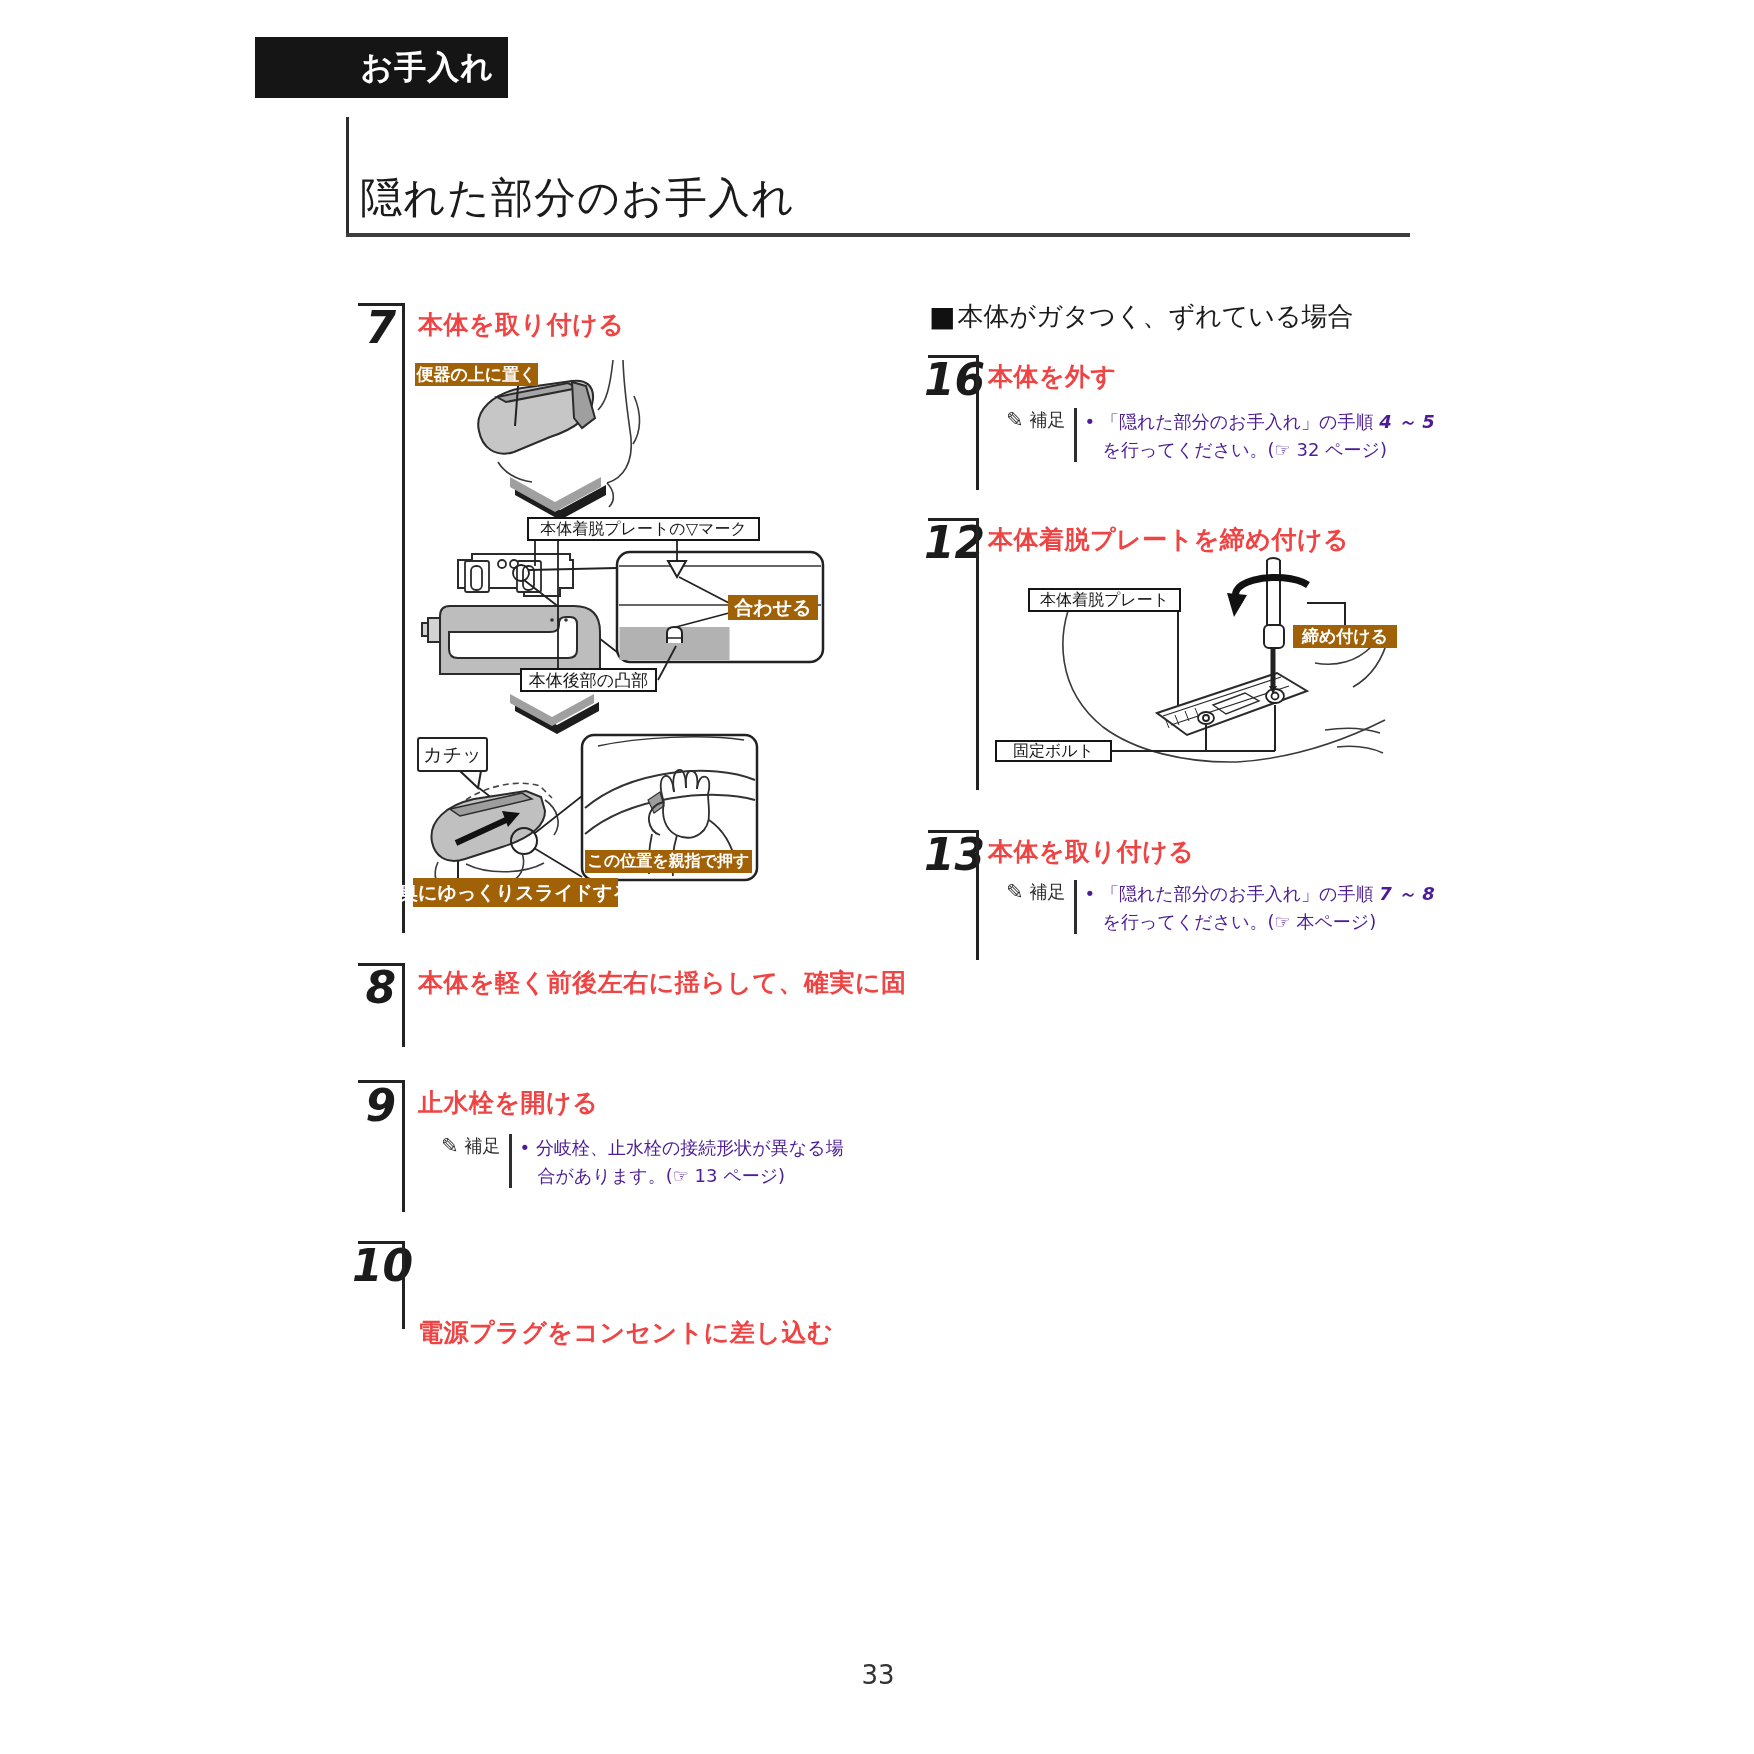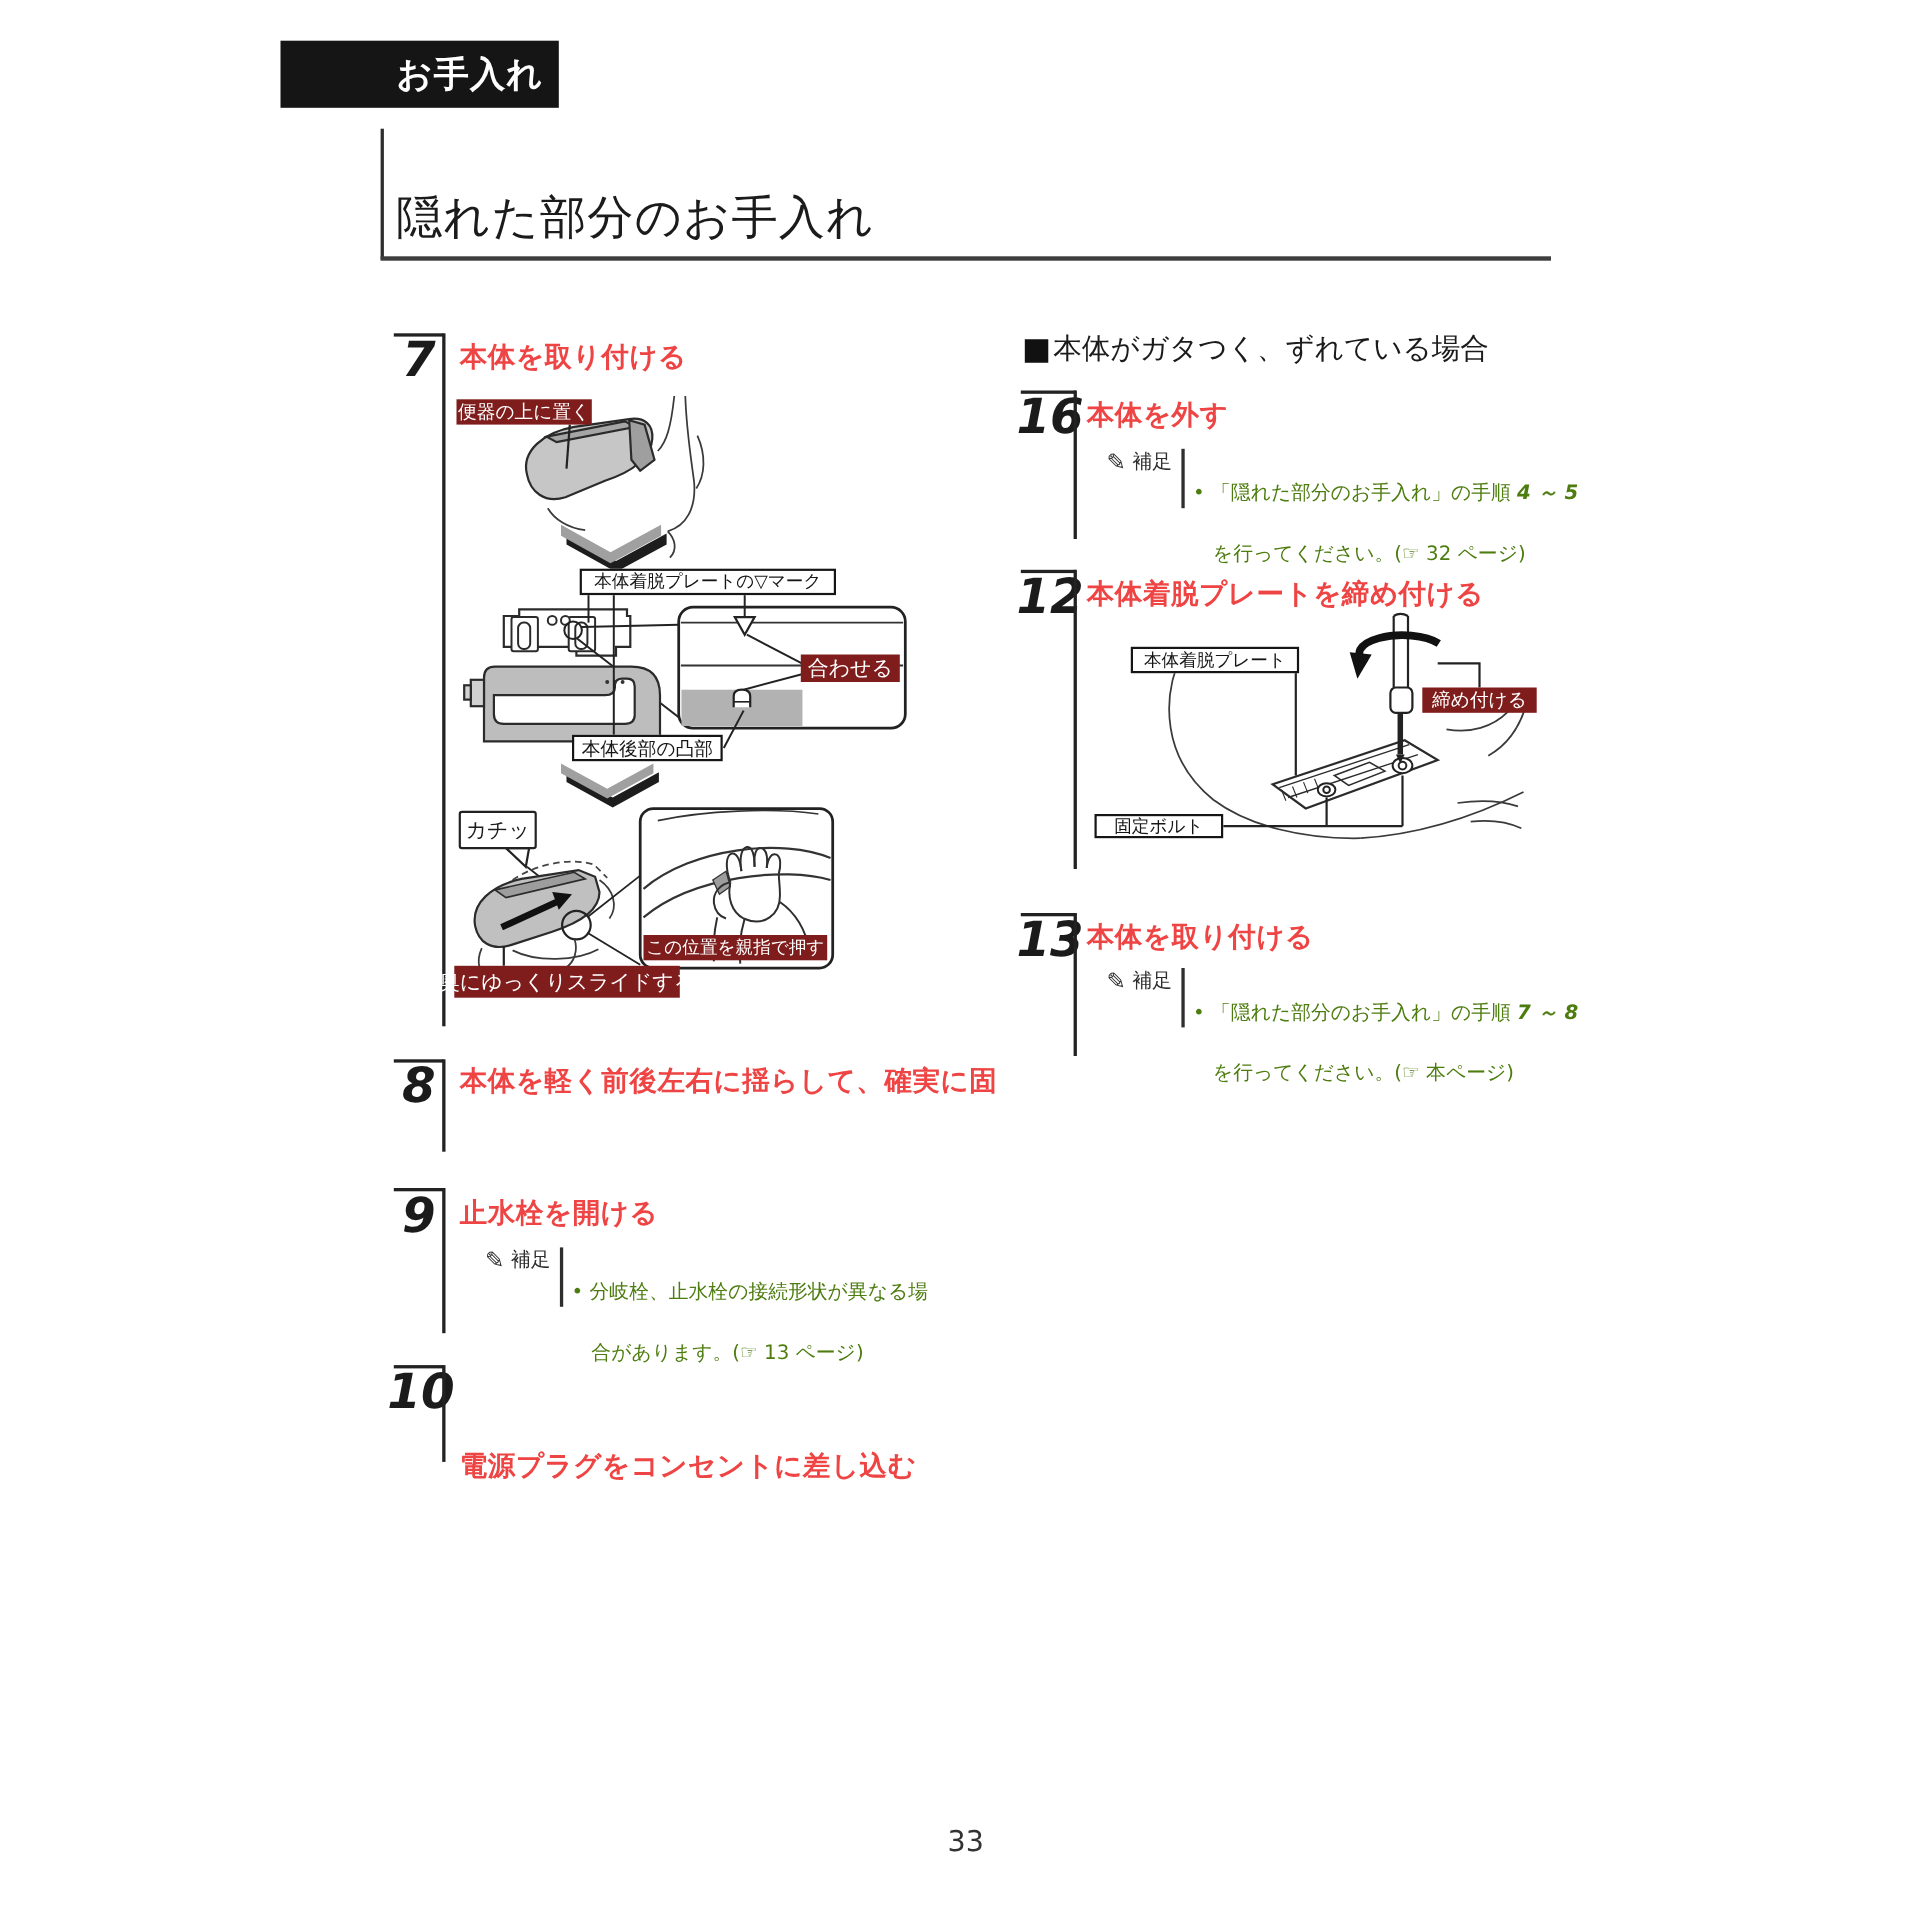--- a/index.html
+++ b/index.html
@@ -27,31 +27,31 @@
   }
   .stp-title { position:absolute; font-size:25px; font-weight:bold; color:#ef4444; line-height:33px; white-space:nowrap; letter-spacing:0.5px; }
   
   .sec2 { position:absolute; display:flex; align-items:center; font-size:26px; color:#1b1b1b; white-space:nowrap; }
   .sec2-sq { font-size:28px; line-height:1; margin-right:2px; color:#111111; }
   
   .note { position:absolute; display:flex; align-items:flex-start; }
   .note-icon { font-size:21px; line-height:24px; color:#2e2e2e; margin-right:6px; }
   .note-label { font-size:18px; line-height:24px; color:#2e2e2e; margin-right:8px; white-space:nowrap; }
   .note-bar { width:3px; background:#2e2e2e; margin-right:8px; flex:none; }
-  .note-line { font-size:18px; line-height:28px; color:#4d7c0f; white-space:nowrap;margin-top:27px; }
+  .note-line { font-size:18px; line-height:28px; color:#4c1d95; white-space:nowrap; }
   .note-indent { padding-left:18px; }
   .em-num { font-weight:bold; font-style:italic; }
   
   .wlabel {
     position:absolute; background:#ffffff; border:2px solid #151515; color:#151515;
     display:flex; align-items:center; justify-content:center; white-space:nowrap;
   }
   .blabel {
-    position:absolute; background:#7f1d1d; color:#ffffff;
-    display:flex; align-items:center; justify-content:center; white-space:nowrap;
+    position:absolute; background:#a16207; color:#ffffff;
+    display:flex; align-items:center; justify-content:center; white-space:nowrap;font-weight:bold;
   }
   .bubble {
     position:absolute; background:#ffffff; border:2px solid #222222; border-radius:3px;
     color:#1b1b1b; display:flex; align-items:center; justify-content:center;
   }
   .diag { position:absolute; }
   .pageno { position:absolute; left:836px; top:1660px; width:84px; text-align:center; font-size:26px; color:#333333; }
 </style>
 </head>
 <body>

